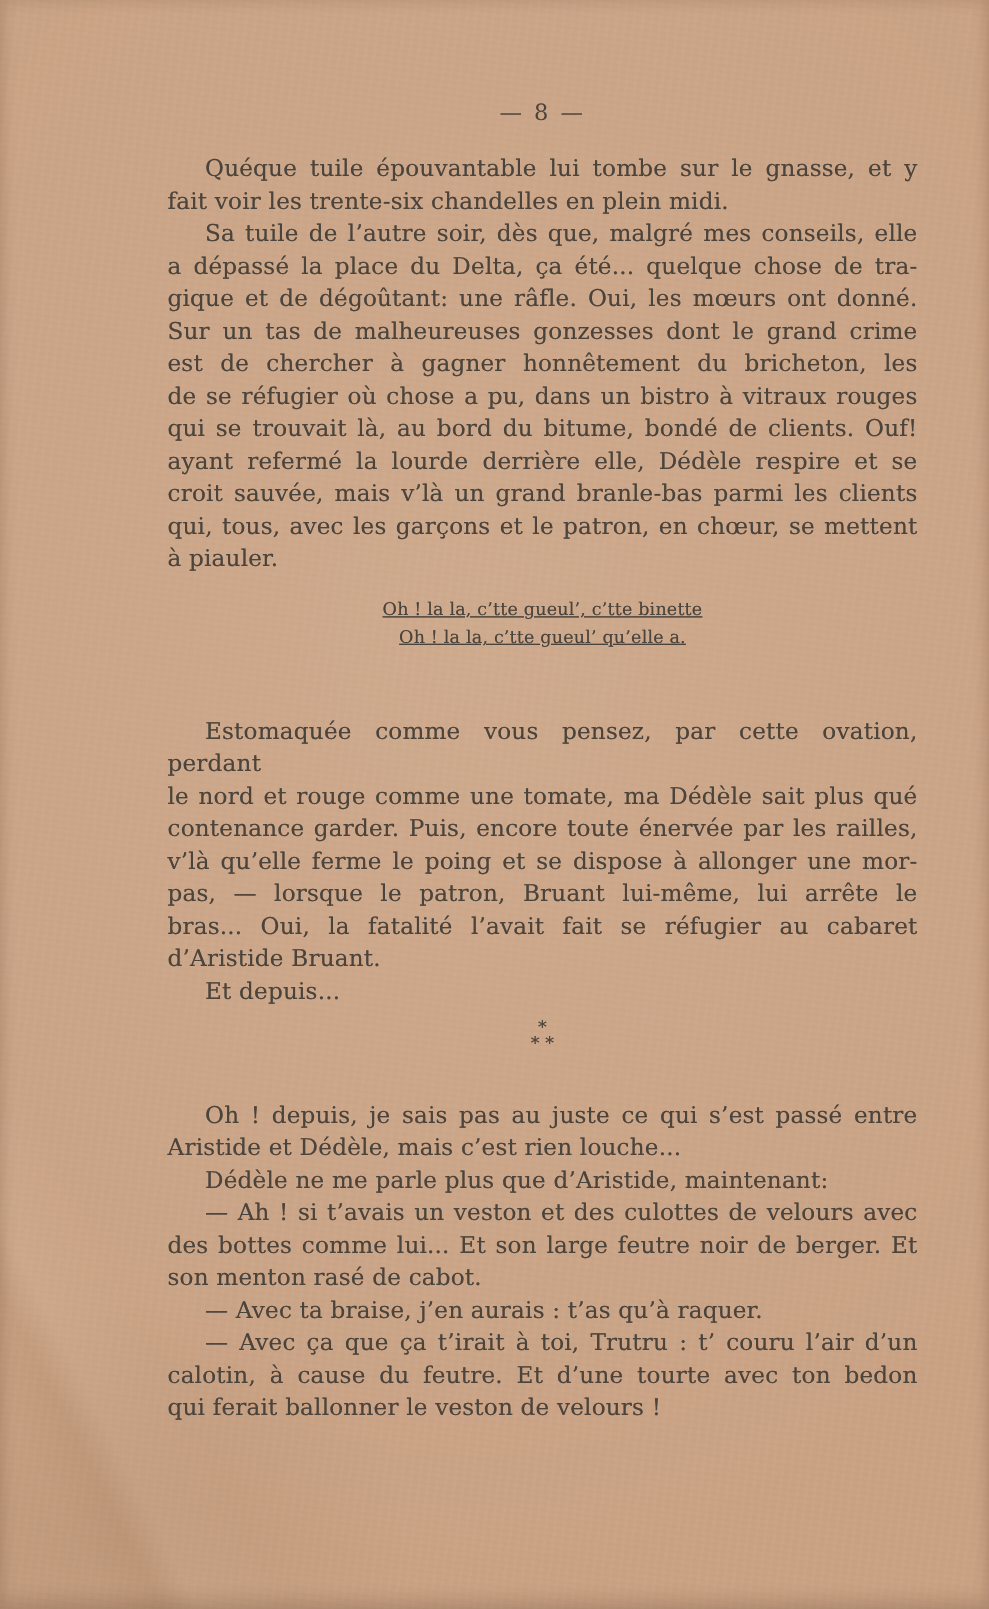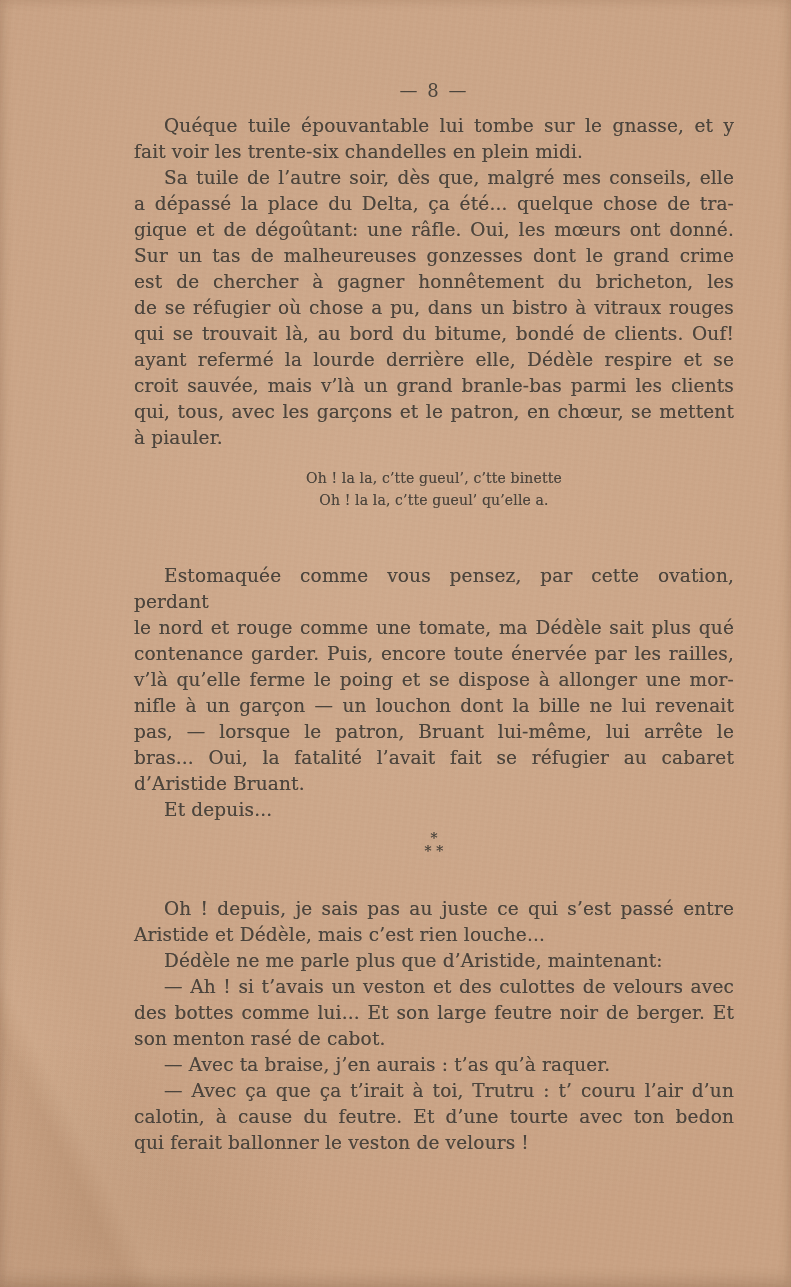--- a/index.html
+++ b/index.html
@@ -23,40 +23,40 @@
   .sheet { position: absolute; inset: 0; }
   .page-number {
     margin: 80px 0 0 134px;
     width: 600px;
     text-align: center;
     font-size: 18px;
     letter-spacing: 2px;
   }
   .text-block {
     width: 600px;
-    margin: 12px 0 0 134px;
+    margin: 22px 0 0 134px;
     font-size: 18.5px;
     line-height: 26px;
     letter-spacing: 0.15px;
     text-shadow: 0 0 0.5px rgba(75,68,60,0.55);
   }
   .para { margin: 0; }
   .line {
     margin: 0;
     text-align: justify;
     text-align-last: justify;
   }
   .line.last { text-align: right; text-align-last: left; }
   .line.indent { text-indent: 30px; }
   .verse {
     margin: 16px 0 0 0;
     font-size: 14px;
     line-height: 22px;
   }
-  .verse .vline { text-align: center; text-align-last: center; margin: 0; }
+  .verse .vline { text-align: center; text-align-last: center; margin: 0; text-decoration: underline; }
   .para.after-verse { margin-top: 52px; }
   .asterism {
     margin-top: 9px;
     text-align: center;
     font-size: 14px;
     line-height: 13px;
   }
   .asterism .row { margin: 0; }
   .para.after-asterism { margin-top: 38px; }
 </style>
@@ -91,21 +91,20 @@
     <div class="verse">
       <p class="vline">Oh ! la la, c’tte gueul’, c’tte binette</p>
       <p class="vline">Oh ! la la, c’tte gueul’ qu’elle a.</p>
     </div>
 
     <div class="para after-verse">
       <p class="line indent">Estomaquée comme vous pensez, par cette ovation, perdant</p>
       <p class="line">le nord et rouge comme une tomate, ma Dédèle sait plus qué</p>
       <p class="line">contenance garder. Puis, encore toute énervée par les railles,</p>
       <p class="line">v’là qu’elle ferme le poing et se dispose à allonger une mor-</p>
-      <p class="line">nifle à un garçon — un louchon dont la bille ne lui revenait</p>
       <p class="line">pas, — lorsque le patron, Bruant lui-même, lui arrête le</p>
       <p class="line">bras... Oui, la fatalité l’avait fait se réfugier au cabaret</p>
       <p class="line last">d’Aristide Bruant.</p>
     </div>
 
     <div class="para">
       <p class="line indent last">Et depuis...</p>
     </div>
 
     <div class="asterism">

